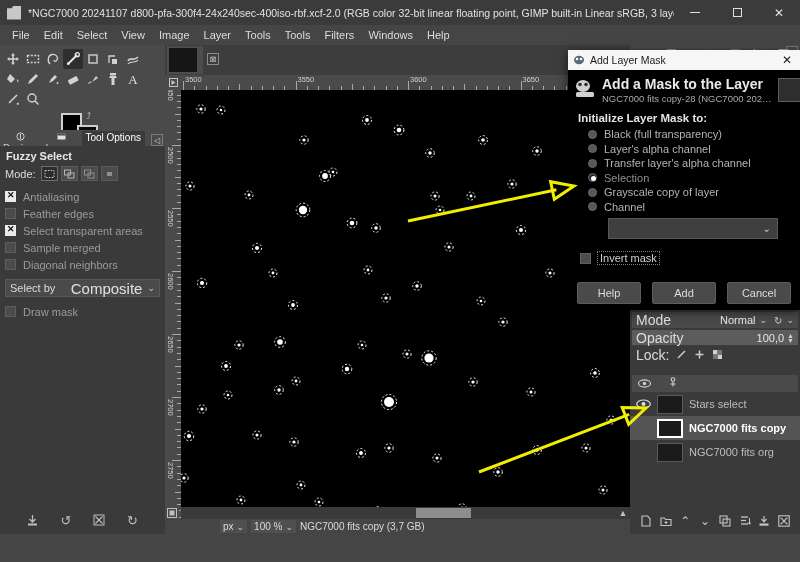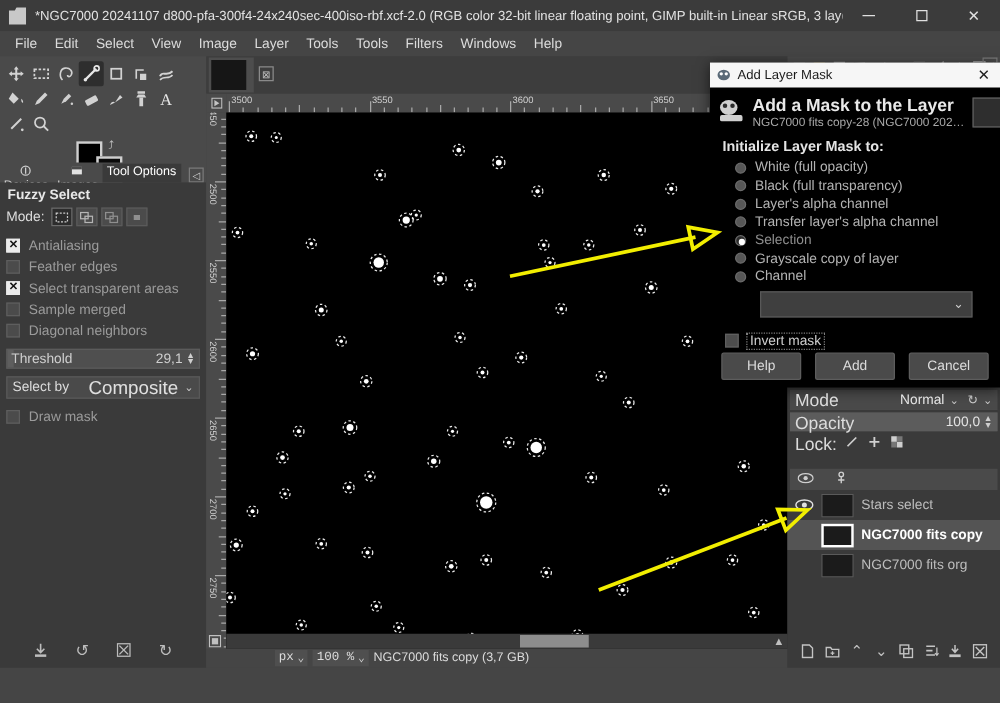--- a/index.html
+++ b/index.html
@@ -135,21 +135,21 @@
   .hthumb { position:absolute; left:235px; top:1px; width:55px; height:10px; background:#8d8d8d; }
   .nav-corner { position:absolute; right:0px; bottom:15px; width:14px; height:12px;
                 background:#3a3a3a; color:#bfbfbf; font-size:9px;
                 display:flex;align-items:center;justify-content:center; }
   .qmask { position:absolute; left:0px; bottom:15px; width:14px; height:12px; background:#4a4a4a;
            display:flex;align-items:center;justify-content:center; }
 
   .statusbar { position:absolute; left:0; bottom:0; width:465px; height:15px;
                background:#454545; display:flex; align-items:center; padding-left:55px; gap:4px; }
   .unit-combo { display:flex; align-items:center; gap:3px; background:#4f4f4f; padding:0 3px;
-                height:13px;font-family:Liberation Mono, monospace; }
+                height:13px; }
   .st-text { font-size:10px; color:#dcdcdc; }
 
   
   .rdock { position:absolute; left:630px; top:45px; width:170px; height:489px; background:#3a3a3a; }
   .rdock-icons { position:absolute; left:0; top:0; width:170px; height:15px;
                  background:#4a4a4a; display:flex; align-items:center; padding-left:2px; gap:1px; }
   .rdi { width:15px; height:13px; display:flex; align-items:center; justify-content:center; }
   .rdock-menu { position:absolute; right:2px; top:1px; width:12px; height:12px;
                 border:1px solid #7a7a7a; color:#ccc; font-size:8px;
                 display:flex;align-items:center;justify-content:center; }
@@ -426,29 +426,20 @@
     </div>
     <div class="chk-row">
       <span class="chk"></span>
       <span class="chk-lbl">Sample merged</span>
     </div>
     <div class="chk-row">
       <span class="chk"></span>
       <span class="chk-lbl">Diagonal neighbors</span>
     </div>
 
-    <div class="slider-row">
-      <div class="slider-fill"></div>
-      <span class="slider-lbl">Threshold</span>
-      <span class="slider-val">29,1</span>
-      <span class="spin">
-          <span>▲</span>
-          <span>▼</span>
-        </span>
-    </div>
 
     <div class="combo-row">
       <span class="combo-lbl">Select by</span>
       <span class="combo-val">Composite</span>
       <span class="combo-arrow">⌄</span>
     </div>
 
     <div class="chk-row" style="margin-top:6px">
       <span class="chk"></span>
       <span class="chk-lbl">Draw mask</span>
@@ -985,24 +976,20 @@
         <div class="dlg-h2">NGC7000 fits copy-28 (NGC7000 202…</div>
       </span>
       <span class="dlg-prev"></span>
     </div>
 
     <div class="dlg-body">
       <div class="dlg-sect">Initialize Layer Mask to:</div>
 
       <div class="radio-row">
         <span class="radio"></span>
-        <span class="radio-lbl">White (full opacity)</span>
-      </div>
-      <div class="radio-row">
-        <span class="radio"></span>
         <span class="radio-lbl">Black (full transparency)</span>
       </div>
       <div class="radio-row">
         <span class="radio"></span>
         <span class="radio-lbl">Layer's alpha channel</span>
       </div>
       <div class="radio-row">
         <span class="radio"></span>
         <span class="radio-lbl">Transfer layer's alpha channel</span>
       </div>

